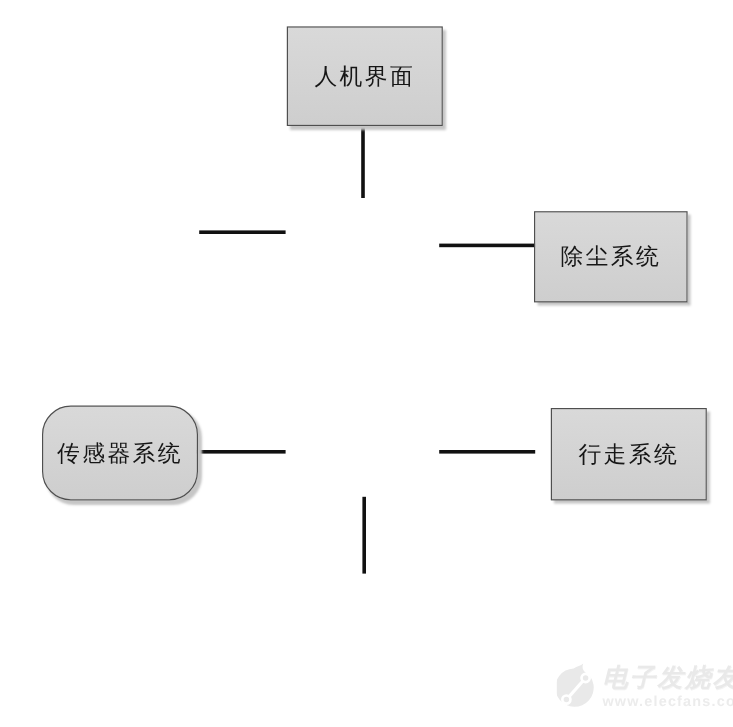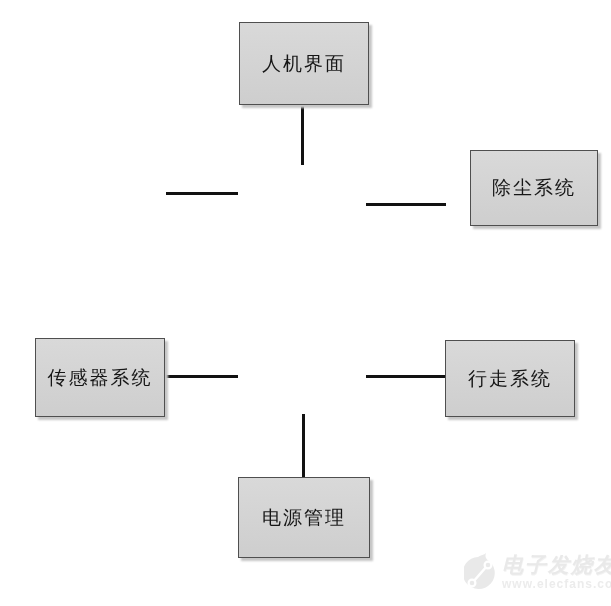--- a/index.html
+++ b/index.html
@@ -27,25 +27,25 @@
     color: #161616;
   }
   .cjk {
     font-family: "DejaVu Serif", "Liberation Serif", serif;
     font-size: 19px;
     letter-spacing: 2px;
   }
   .box-hmi    { left: 239px; top: 22px;  width: 130px; height: 83px; }
   .box-rtc    { left: 25px;  top: 165px; width: 142px; height: 58px;
                 font-family: "Liberation Sans", sans-serif; font-size: 17.5px; }
-  .box-dust   { left: 445px; top: 150px; width: 128px; height: 76px; margin-left: 25px; }
+  .box-dust   { left: 445px; top: 176px; width: 128px; height: 76px; }
   .box-mcu    { left: 237px; top: 164px; width: 130px; height: 251px;
                 font-family: "Liberation Sans", sans-serif; font-size: 29px; }
-  .box-sensor { left: 35px;  top: 338px; width: 130px; height: 79px; }
-  .box-walk   { left: 445px; top: 340px; width: 130px; height: 77px; text-align: center; }
+  .box-sensor { left: 35px;  top: 338px; width: 130px; height: 79px; border-radius: 24px; }
+  .box-walk   { left: 459px; top: 340px; width: 130px; height: 77px; text-align: center; }
   .box-power  { left: 238px; top: 477px; width: 132px; height: 81px; }
 
   .conn {
     position: absolute;
     background: #111111;
   }
   .conn-top          { left: 301px; top: 105px; width: 3px;  height: 60px; }
   .conn-bottom       { left: 302px; top: 414px; width: 3px;  height: 64px; }
   .conn-left-top     { left: 166px; top: 192px; width: 72px; height: 3px; }
   .conn-right-top    { left: 366px; top: 203px; width: 80px; height: 3px; }
@@ -104,23 +104,20 @@
 
 
   <div class="box box-sensor cjk">
     <span>传感器系统</span>
   </div>
 
   <div class="box box-walk cjk">
     <span>行走系统</span>
   </div>
 
-  <div class="box box-power cjk">
-    <span>电源管理</span>
-  </div>
 
   <div class="watermark">
     <svg class="wm-logo" viewBox="0 0 34 42" xmlns="http://www.w3.org/2000/svg">
 
       <path d="M 22,2 C 20,8 24,9 28,13 A 16 16 0 1 1 14,6 C 17,4 20,4 22,2 Z" fill="#e9e9e9"></path>
 
       <line x1="9" y1="31" x2="23" y2="15" stroke="#ffffff" stroke-width="2.6"></line>
       <circle cx="8" cy="32" r="3.4" fill="#e9e9e9" stroke="#ffffff" stroke-width="2.2"></circle>
       <circle cx="24" cy="14" r="3.4" fill="#e9e9e9" stroke="#ffffff" stroke-width="2.2"></circle>
     </svg>

